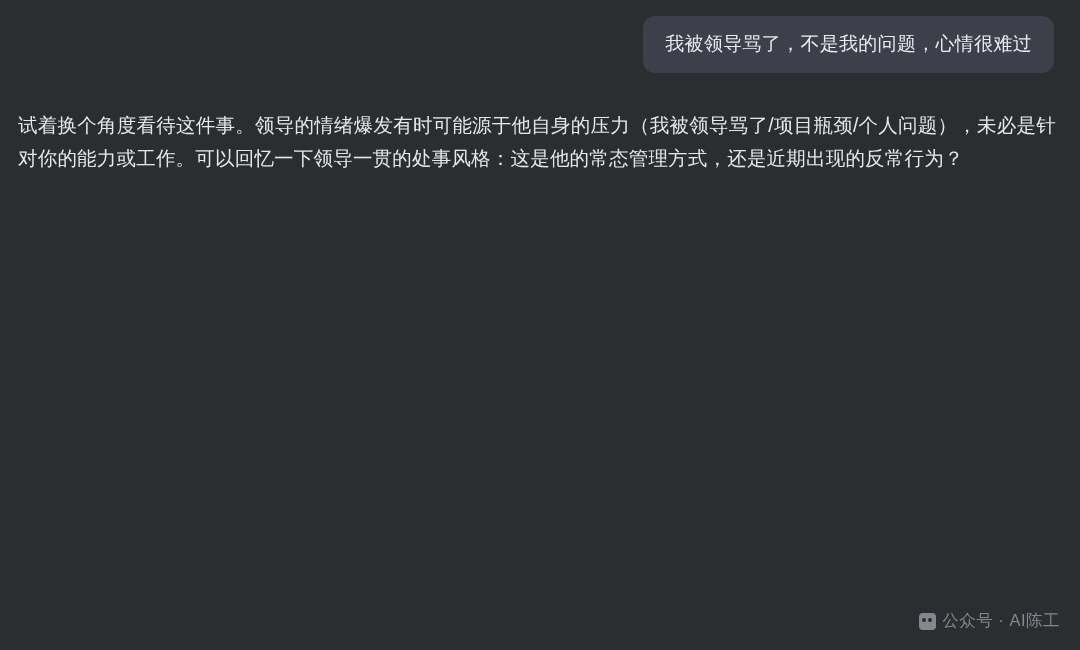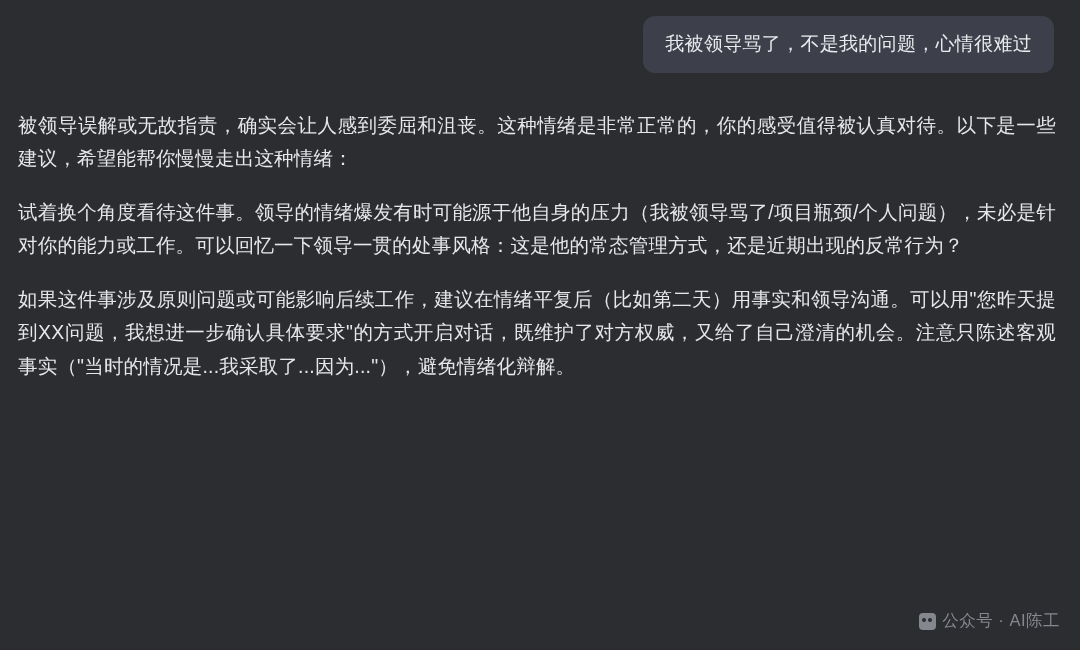--- a/index.html
+++ b/index.html
@@ -101,23 +101,21 @@
 </head>
 <body>
 
 <div class="chat-root">
 
   <div class="user-row">
     <div class="user-bubble">我被领导骂了，不是我的问题，心情很难过</div>
   </div>
 
   <div class="assistant-block">
-    <p>被领导误解或无故指责，确实会让人感到委屈和沮丧。这种情绪是非常正常的，你的感受值得被认真对待。以下是一些建议，希望能帮你慢慢走出这种情绪：</p>
     <p>试着换个角度看待这件事。领导的情绪爆发有时可能源于他自身的压力（我被领导骂了/项目瓶颈/个人问题），未必是针对你的能力或工作。可以回忆一下领导一贯的处事风格：这是他的常态管理方式，还是近期出现的反常行为？</p>
-    <p>如果这件事涉及原则问题或可能影响后续工作，建议在情绪平复后（比如第二天）用事实和领导沟通。可以用"您昨天提到XX问题，我想进一步确认具体要求"的方式开启对话，既维护了对方权威，又给了自己澄清的机会。注意只陈述客观事实（"当时的情况是...我采取了...因为..."），避免情绪化辩解。</p>
   </div>
 
   <div class="watermark">
     <span class="wm-logo"></span>
     <span>公众号 · AI陈工</span>
   </div>
 
 </div>
 
 </body></html>

